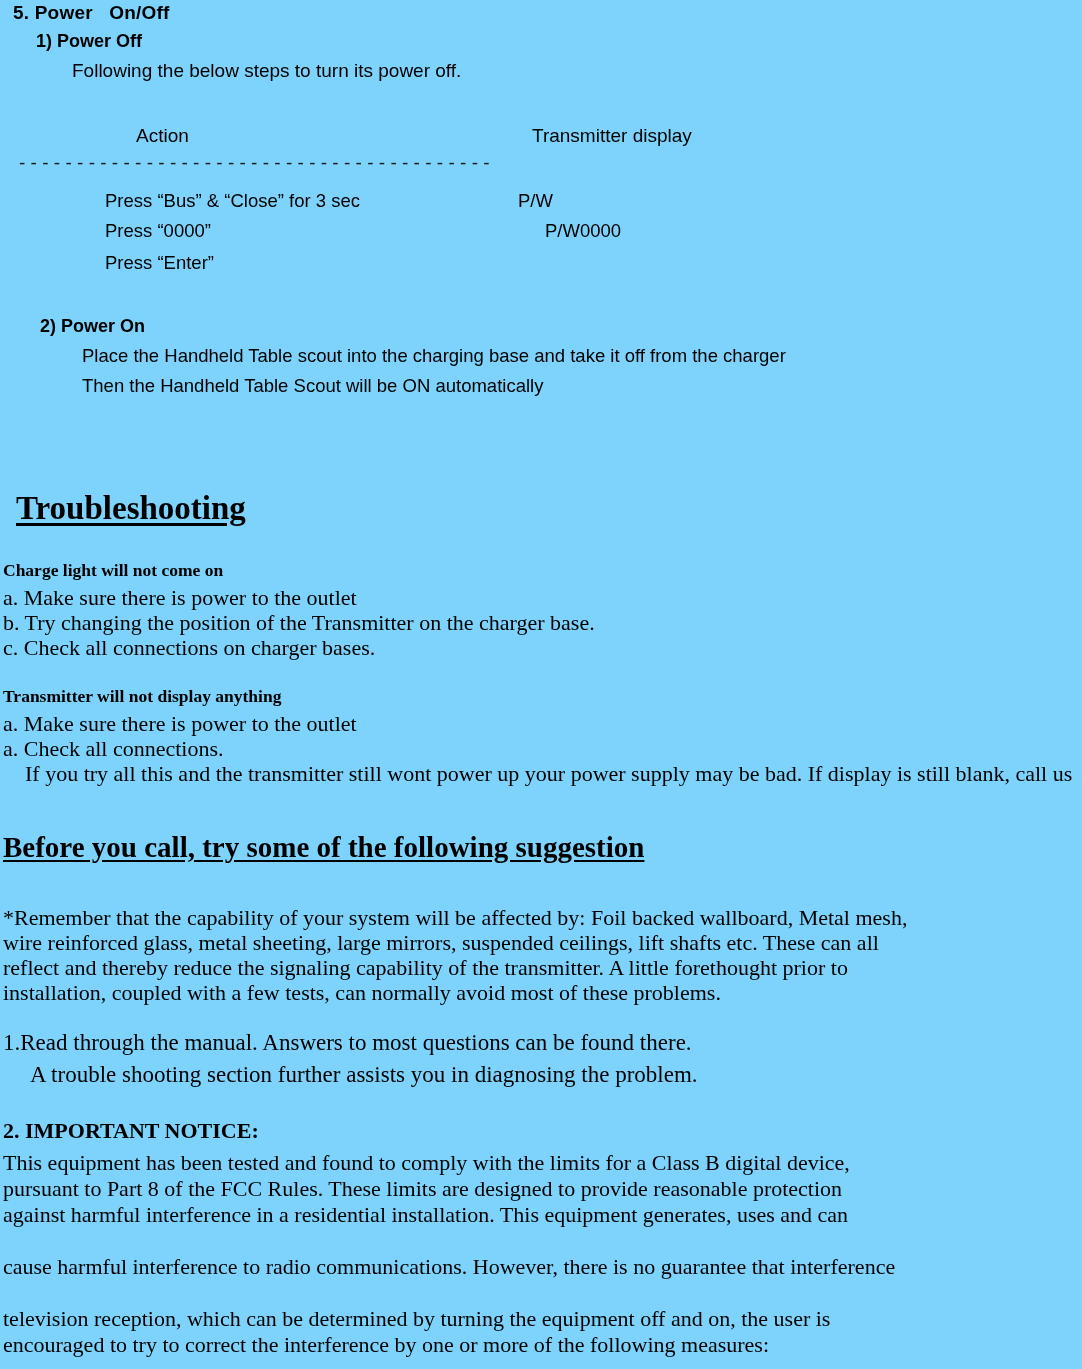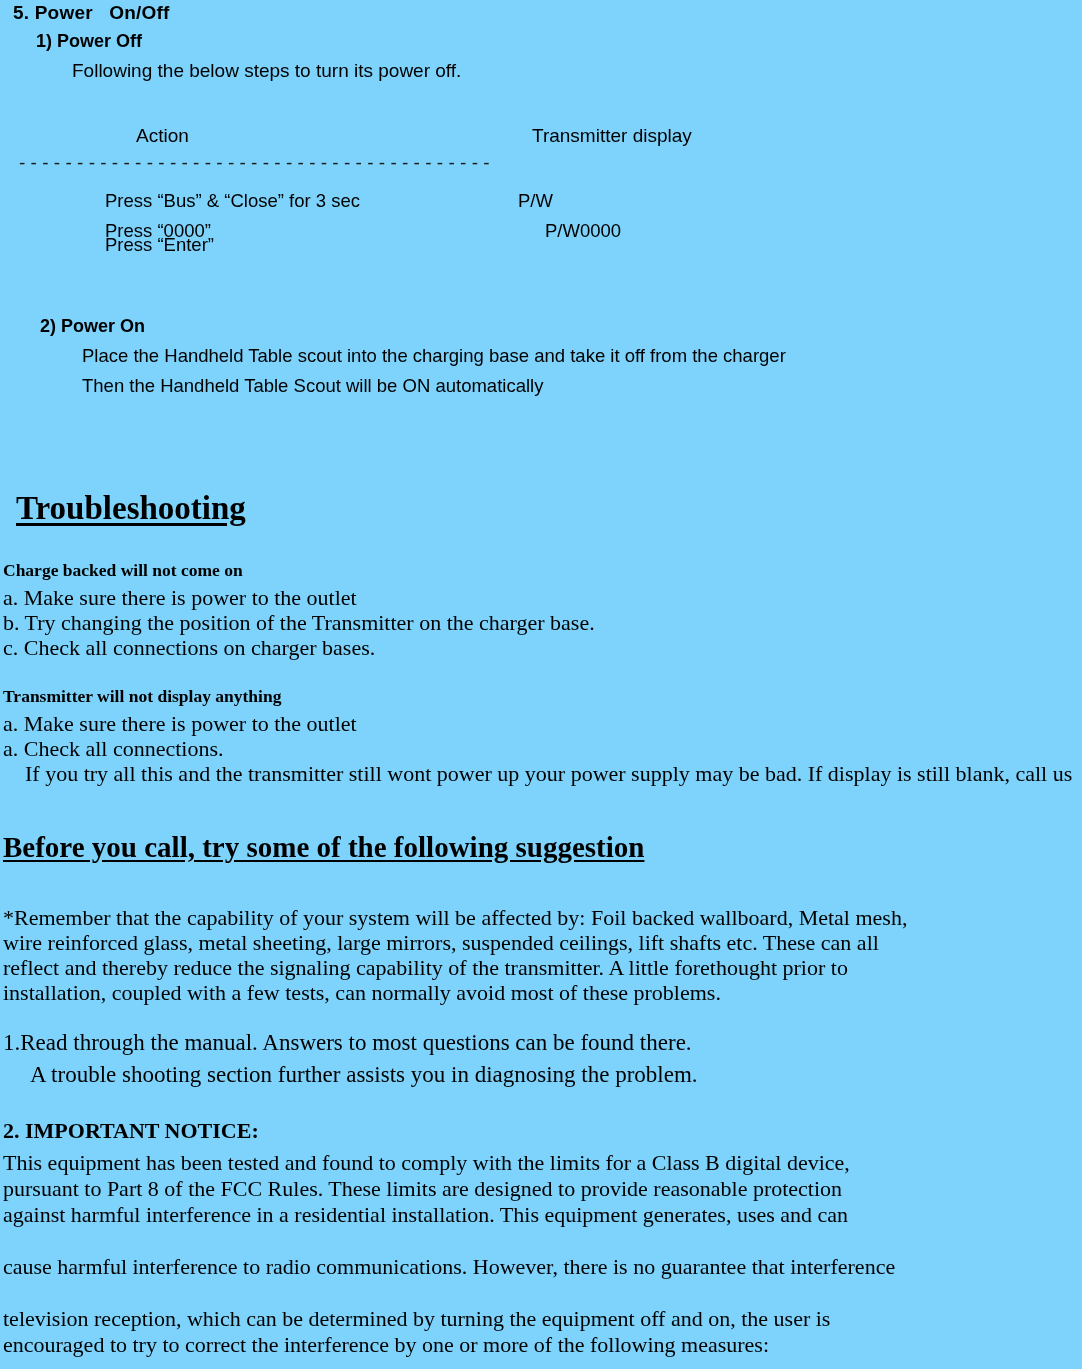--- a/index.html
+++ b/index.html
@@ -102,32 +102,32 @@
   <div class="abs sans-body" style="left:532px; top:125px;">Transmitter display</div>
 
   <div class="abs dashline" style="left:19px; top:152px;">- - - - - - - - - - - - - - - - - - - - - - - - - - - - - - - - - - - - - - - - -</div>
 
   <div class="abs sans-body-sm" style="left:105px; top:190px;">Press “Bus” &amp; “Close” for 3 sec</div>
   <div class="abs sans-body-sm" style="left:518px; top:190px;">P/W</div>
 
   <div class="abs sans-body-sm" style="left:105px; top:220px;">Press “0000”</div>
   <div class="abs sans-body-sm" style="left:545px; top:220px;">P/W0000</div>
 
-  <div class="abs sans-body-sm" style="left:105px; top:234px;text-align:center;">Press “Enter”</div>
+  <div class="abs sans-body-sm" style="left:105px; top:252px;text-align:center;">Press “Enter”</div>
   <div class="abs sans-body-sm" style="left:545px; top:250px;"></div>
 
   <div class="abs h-sub" style="left:40px; top:316px;">2) Power On</div>
 
   <div class="abs sans-body-sm" style="left:82px; top:375px;">Then the Handheld Table Scout will be ON automatically</div>
 
   <div class="abs sans-body-sm" style="left:82px; top:345px;">Place the Handheld Table scout into the charging base and take it off from the charger</div>
 
   <div class="abs h-troubleshoot" style="left:16px; top:490px;">Troubleshooting</div>
 
-  <div class="abs h-bold-sm" style="left:3px; top:560px;">Charge backed will not come on</div>
+  <div class="abs h-bold-sm" style="left:3px; top:560px;">Charge light will not come on</div>
 
   <div class="abs ser-body" style="left:3px; top:585px;">a. Make sure there is power to the outlet</div>
 
   <div class="abs ser-body" style="left:3px; top:610px;">b. Try changing the position of the Transmitter on the charger base.</div>
 
   <div class="abs ser-body" style="left:3px; top:635px;">c. Check all connections on charger bases.</div>
 
   <div class="abs h-bold-sm" style="left:3px; top:686px;">Transmitter will not display anything</div>
 
   <div class="abs ser-body" style="left:3px; top:711px;">a. Make sure there is power to the outlet</div>

